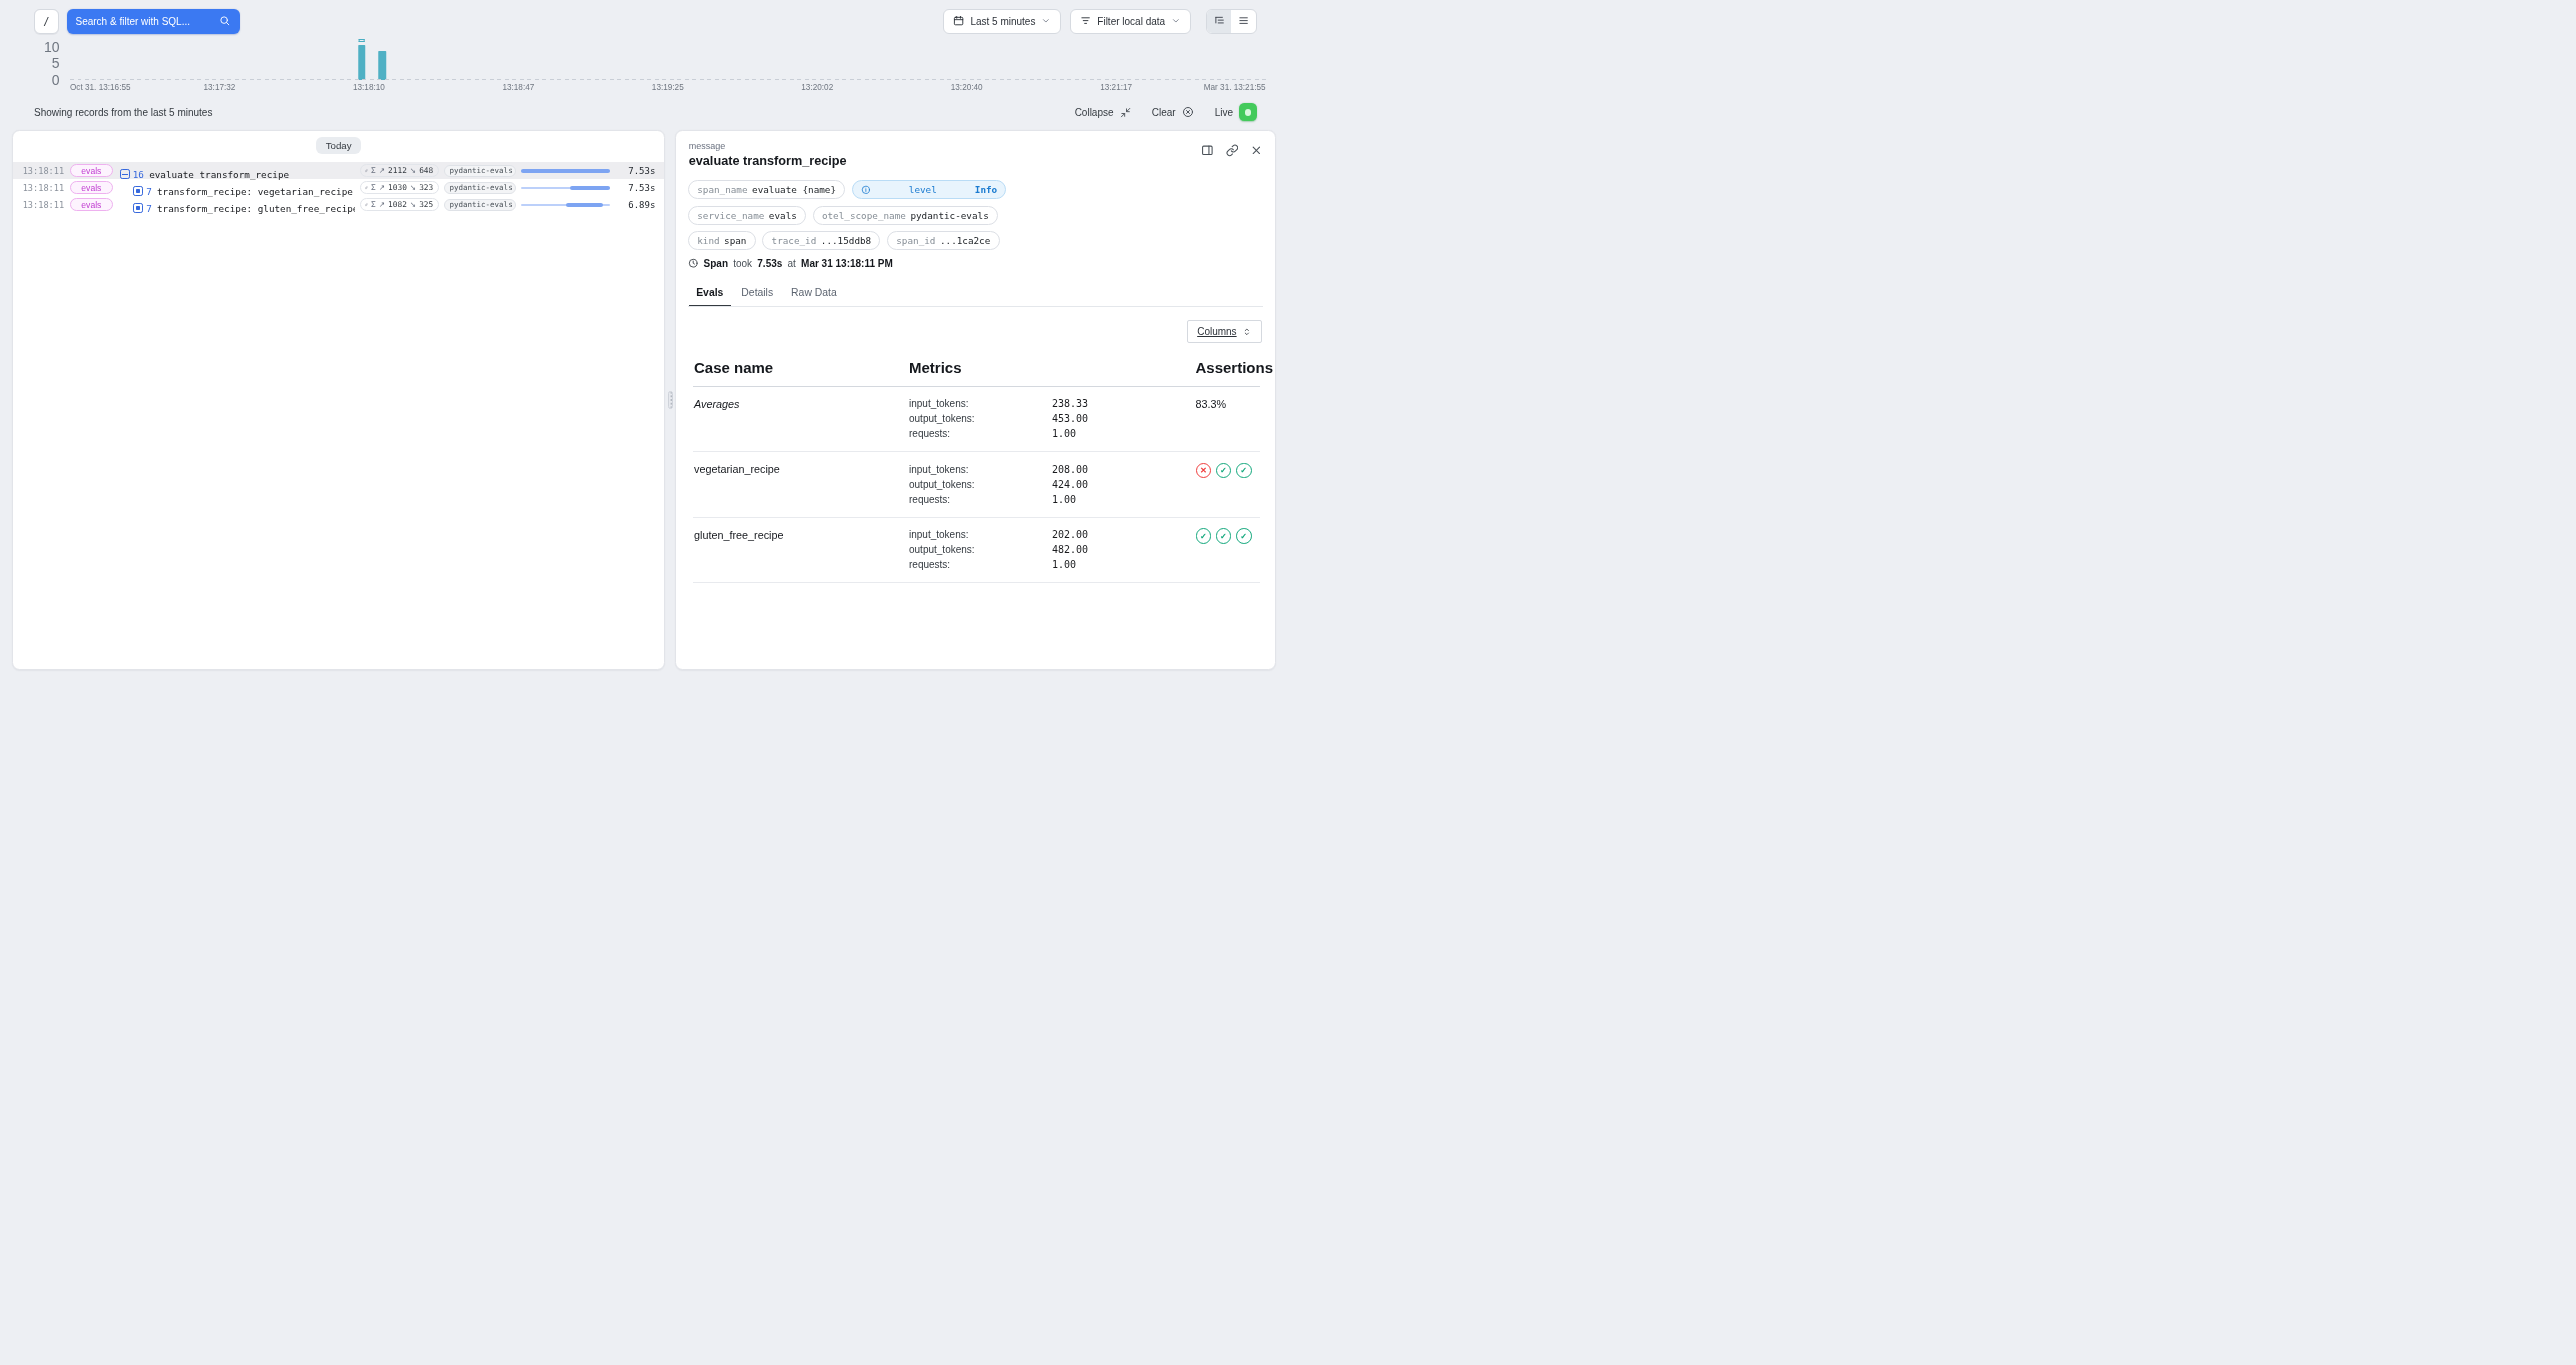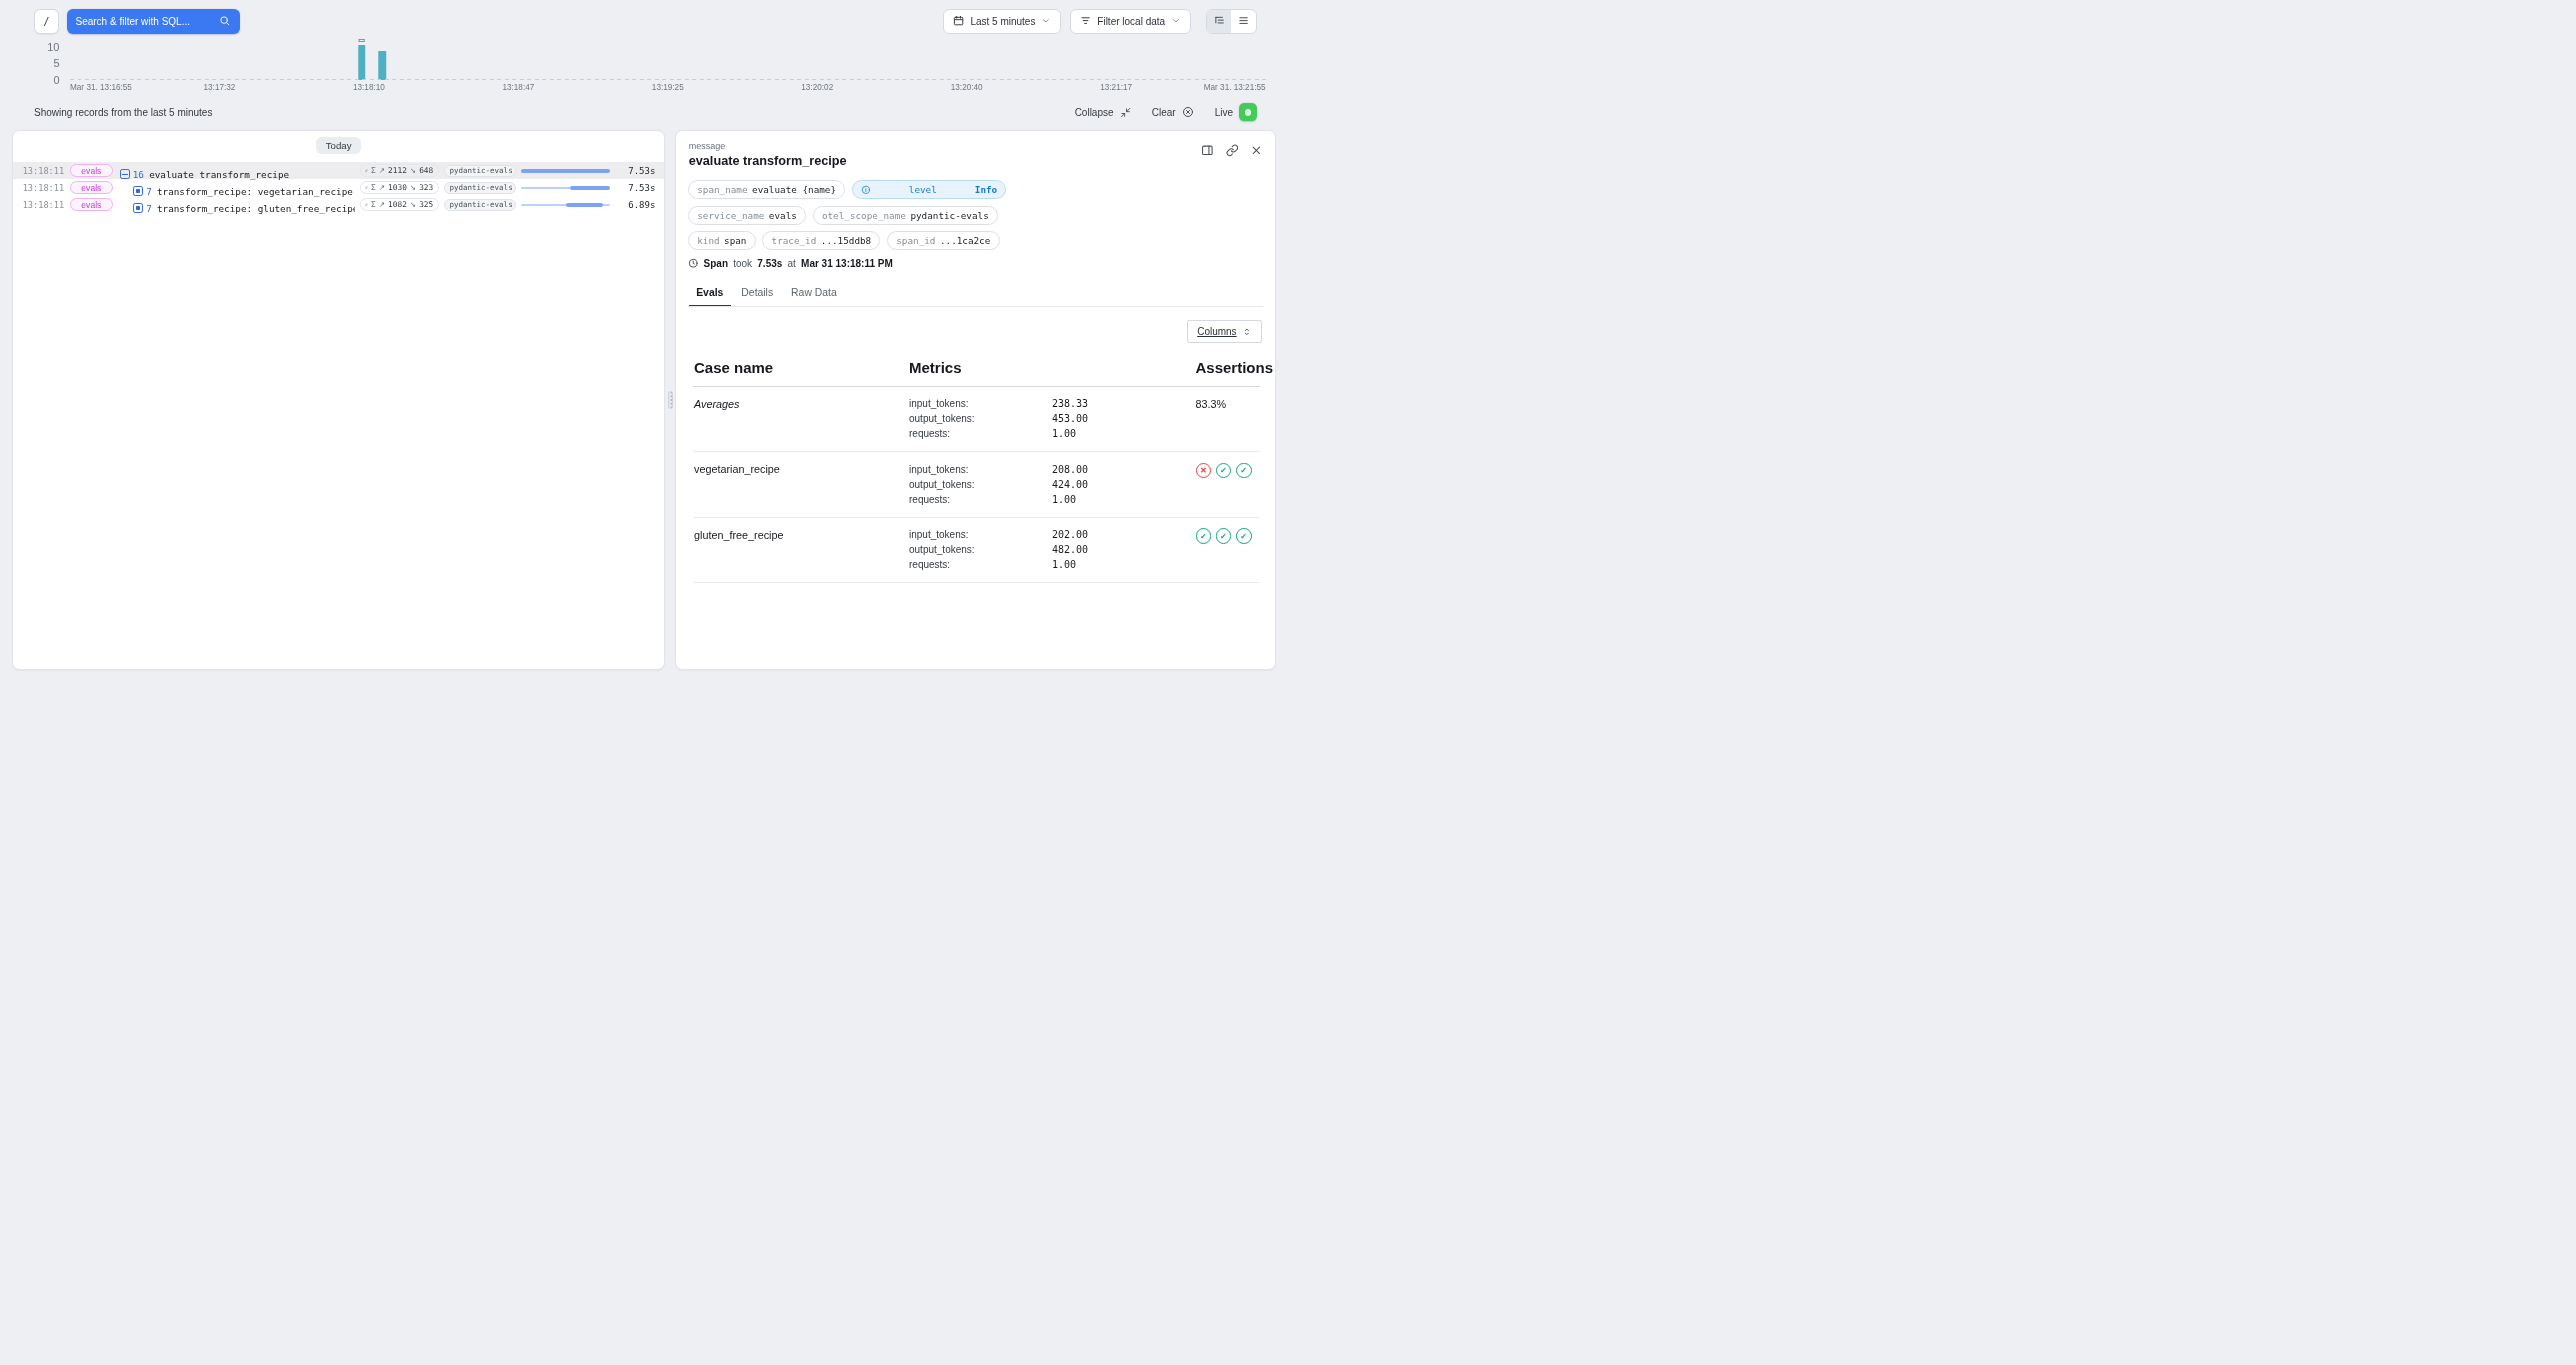--- a/index.html
+++ b/index.html
@@ -22,21 +22,21 @@
   .dd-btn { height:25px; background:#fff; border:0.7px solid #d6dae0; border-radius:6px; padding:0 9px;
             display:flex; align-items:center; gap:6px; font-size:10px; color:#2c3138; }
   .dd-btn .chev { color:#6b7280; }
   .segmented { display:flex; height:25px; border:0.7px solid #d6dae0; border-radius:6px; overflow:hidden; background:#fff; margin-left:6px; }
   .seg-btn { width:24.6px; height:100%; display:flex; align-items:center; justify-content:center; color:#3d434c; }
   .seg-btn.active { background:#e3e7ec; }
 
   
   .chart { padding:1.5px 22.4px 0 25px; }
   .chart-inner { position:relative; }
-  .y-ticks { position:absolute; left:0; top:0; width:39px; height:36px; font-size:11px; color:#6f7680; }
+  .y-ticks { position:absolute; left:0; top:0; width:39px; height:36px; font-size:14px; color:#6f7680; }
   .y-ticks span { position:absolute; right:4.5px; transform:translateY(-50%); }
   .y-ticks .y0 { top:3px; } .y-ticks .y1 { top:19.4px; } .y-ticks .y2 { top:36px; }
   .plot { margin-left:45px; height:36px; position:relative; }
   .plot::after { content:""; position:absolute; left:0; right:0; bottom:-0.7px; height:1.5px;
                  background:repeating-linear-gradient(90deg,#c9ced6 0 3.7px, transparent 3.7px 7.5px); }
   .bar { position:absolute; bottom:0; width:7.5px; transform:translateX(-50%); background:#4fb0c4; border-radius:0.7px; }
   .bar-marker { position:absolute; width:6.7px; height:3.7px; transform:translateX(-50%); border:0.7px dashed #49aec2; }
   .x-ticks { margin-left:45px; position:relative; height:13.4px; font-size:8.2px; color:#6f7680; margin-top:3px; }
   .x-ticks span { position:absolute; top:0; transform:translateX(-50%); white-space:nowrap; }
   .x-ticks .t0 { left:0; transform:none; }
@@ -204,21 +204,21 @@
         <span class="y0">10</span>
         <span class="y1">5</span>
         <span class="y2">0</span>
       </div>
       <div class="plot">
           <div class="bar" style="left: 24.4%; height: 95%;"></div>
           <div class="bar-marker" style="left: 24.4%; bottom: calc(95% + 3px);"></div>
           <div class="bar" style="left: 26.1%; height: 78%;"></div>
         </div>
       <div class="x-ticks">
-        <span class="t0">Mar 31. 13:16:55</span>
+        <span class="t0">Oct 31. 13:16:55</span>
         <span class="t1">13:17:32</span>
         <span class="t2">13:18:10</span>
         <span class="t3">13:18:47</span>
         <span class="t4">13:19:25</span>
         <span class="t5">13:20:02</span>
         <span class="t6">13:20:40</span>
         <span class="t7">13:21:17</span>
         <span class="t8">Mar 31. 13:21:55</span>
       </div>
     </div>

